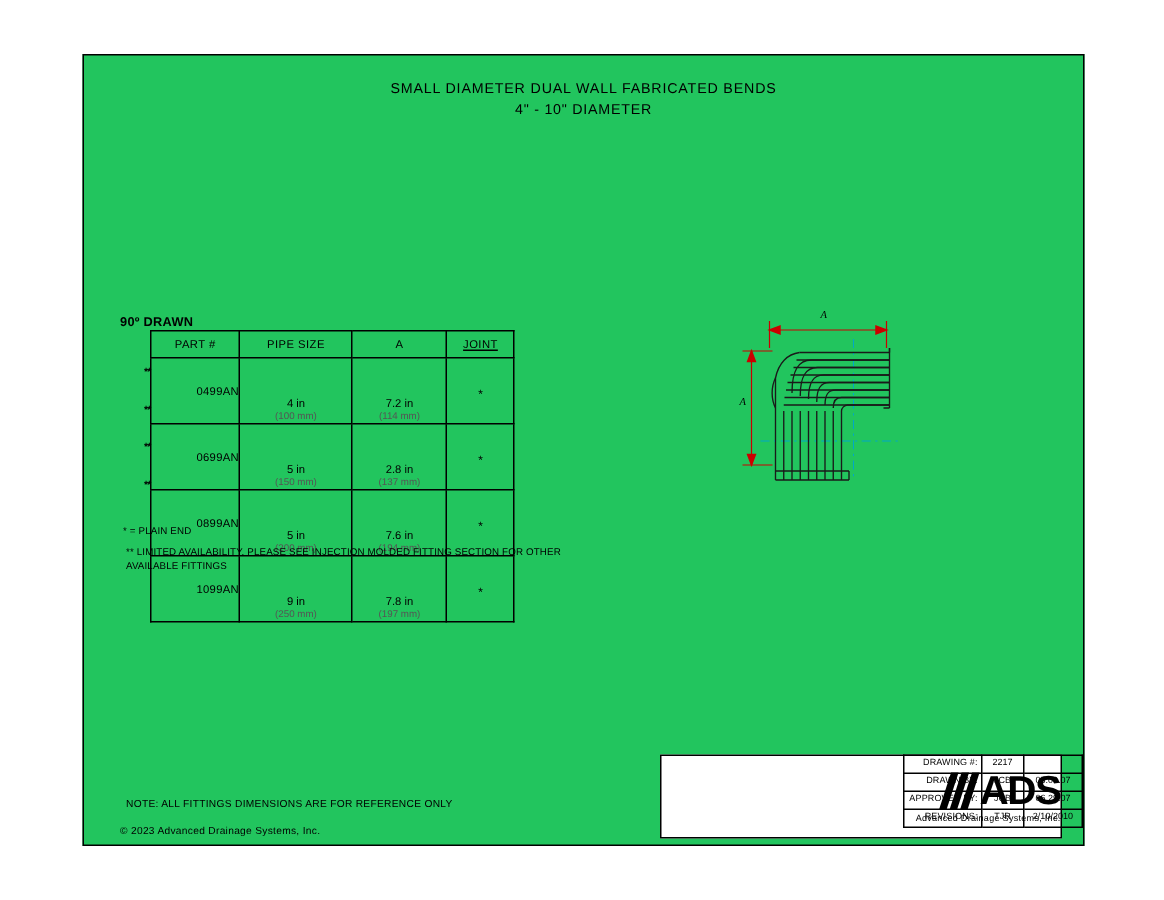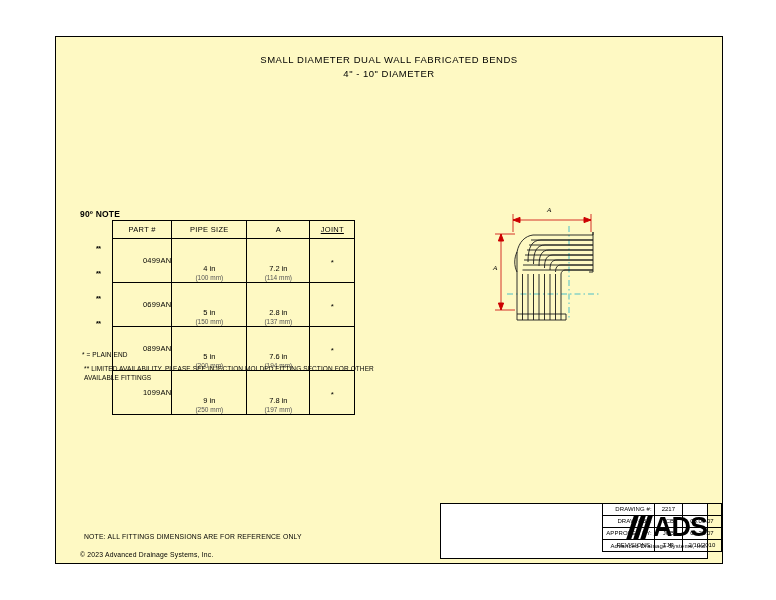--- a/index.html
+++ b/index.html
@@ -17,21 +17,21 @@
   }
 
   #sheet {
     position: absolute;
     left: 55px;
     top: 36px;
     width: 668px;
     height: 528px;
     border: 1.5px solid #000000;
     box-sizing: border-box;
-    background: #fef9c3;
+    background: #22c55e;
   }
 
   
   .doc-title {
     position: absolute;
     left: 0;
     top: 16px;
     width: 100%;
     text-align: center;
     font-size: 9.5px;
@@ -47,21 +47,21 @@
     left: 24px;
     top: 172px;
     font-size: 8.5px;
     font-weight: bold;
     letter-spacing: 0.2px;
   }
 
   
   table.spec {
     position: absolute;
-    left: 56px;
+    left: 44px;
     top: 183px;
     border-collapse: collapse;
     font-size: 7px;
   }
   table.spec th, table.spec td {
     border: 1px solid #000000;
     text-align: center;
     vertical-align: middle;
     padding: 0;
   }
@@ -220,21 +220,21 @@
 </head>
 <body>
 
 <div id="sheet">
 
   <div class="doc-title">
     <div>SMALL DIAMETER DUAL WALL FABRICATED BENDS</div>
     <div class="line2">4" - 10" DIAMETER</div>
   </div>
 
-  <div class="section-label">90º NOTE</div>
+  <div class="section-label">90º DRAWN</div>
 
   <div class="asterisk-left" style="top:208px;">**</div>
   <div class="asterisk-left" style="top:233px;">**</div>
   <div class="asterisk-left" style="top:258px;">**</div>
   <div class="asterisk-left" style="top:283px;">**</div>
 
   <table class="spec">
     <thead>
       <tr>
         <th class="col-part">PART #</th>

